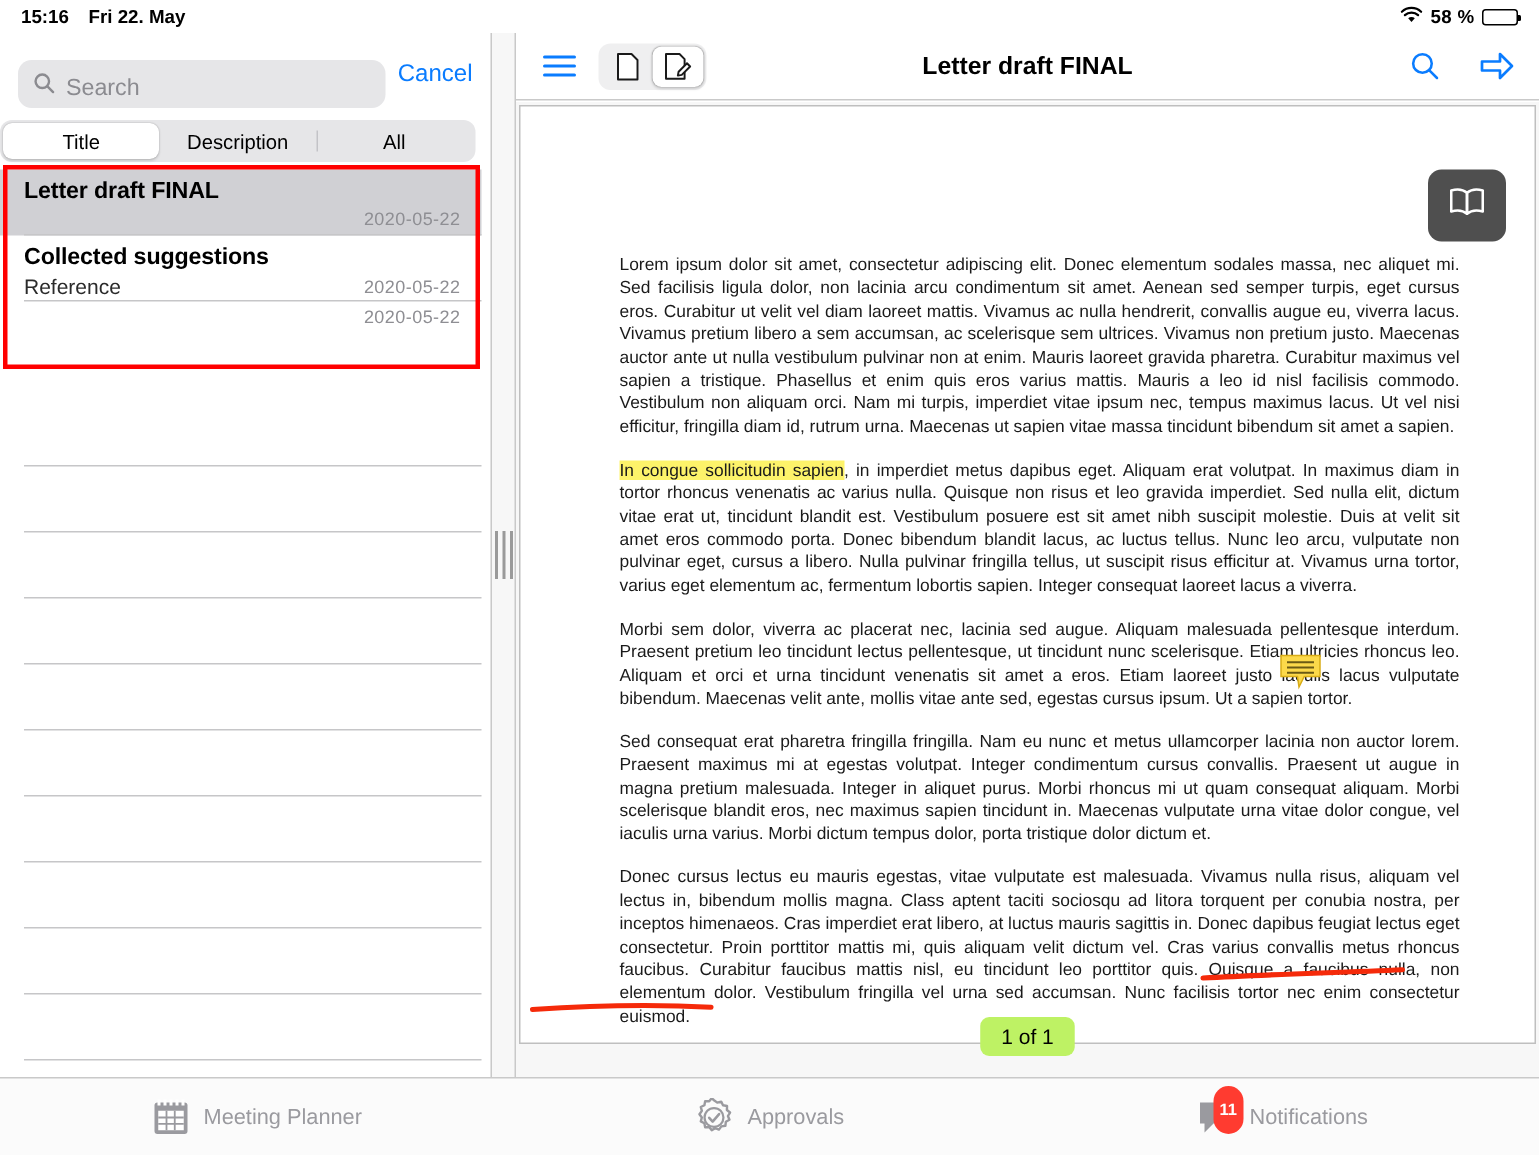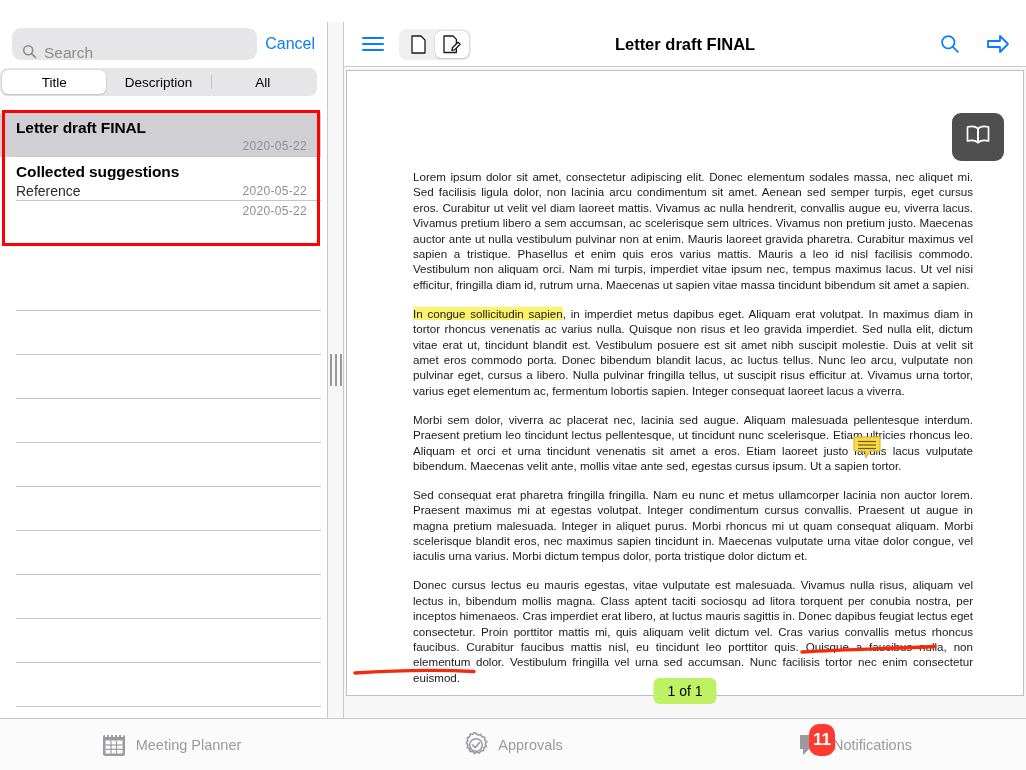--- a/index.html
+++ b/index.html
@@ -39,21 +39,21 @@
   
   .sidebar {
     position: absolute; left: 0; top: 22px; width: 327px; height: 696px;
     background: #ffffff; box-sizing: border-box;
   }
   .search-row {
     display: flex; align-items: center; padding: 6px 10px 6px 12px; gap: 8px;
   }
   .search-box {
     flex: 1; height: 32px; background: #e6e6e8; border-radius: 9px;
-    display: flex; align-items: flex-start; padding: 16px 10px; gap: 7px; box-sizing: border-box;
+    display: flex; align-items: flex-end; padding: 4px 10px; gap: 7px; box-sizing: border-box; margin-top: 12px;
   }
   .search-ph { color: #8b8b90; font-size: 15.5px; }
   .cancel-btn {
     color: #0a7cff; font-size: 16px; padding-right: 2px; cursor: pointer;
     white-space: nowrap;
   }
   .seg-wrap { padding: 2px 10px 7px 0; }
   .seg {
     display: flex; background: #e6e6e8; border-radius: 8px; height: 28px;
     padding: 2px; box-sizing: border-box; position: relative;
@@ -185,30 +185,47 @@
   }
   .tab {
     flex: 1; display: flex; align-items: center; justify-content: center;
     gap: 9px; cursor: pointer; height: 100%;
   }
   .tab-label { font-size: 14.5px; color: #9a9a9f; }
   .tab.active .tab-label { color: #0a7cff; }
   .tab-ico { position: relative; display: flex; align-items: center; }
   .badge {
     position: absolute; top: -9px; left: 11px; min-width: 19px; height: 19px;
-    background: #ff3b30; border-radius: 10px; color: #fff; font-size: 17px;
+    background: #ff3b30; border-radius: 10px; color: #fff; font-size: 11px;
     font-weight: bold; display: flex; align-items: center; justify-content: center;
     padding: 16px 4px; box-sizing: border-box;
   }
 </style>
 </head>
 <body>
 
 <div class="app">
 
+  <div class="statusbar">
+    <span class="sb-time">15:16</span>
+    <span class="sb-date">Fri 22. May</span>
+    <div class="sb-right">
+      <span>
+        <svg width="16" height="12" viewBox="0 0 16 12">
+            <path d="M8 10.6 L5.8 8.2 a3.1 3.1 0 0 1 4.4 0 Z" fill="#000"></path>
+            <path d="M3.6 6.1 a6.4 6.4 0 0 1 8.8 0" stroke="#000" stroke-width="1.5" fill="none" stroke-linecap="round"></path>
+            <path d="M1.6 3.8 a9.4 9.4 0 0 1 12.8 0" stroke="#000" stroke-width="1.5" fill="none" stroke-linecap="round"></path>
+          </svg>
+      </span>
+      <span class="sb-pct">58 %</span>
+      <span class="batt">
+        <span class="batt-fill" id="batt-fill" style="width: 58%;"></span>
+      </span>
+    </div>
+  </div>
 
   <div class="sidebar">
 
     <div class="search-row">
       <div class="search-box">
         <span>
           <svg width="15" height="15" viewBox="0 0 15 15">
               <circle cx="6.2" cy="6.2" r="4.5" stroke="#8b8b90" stroke-width="1.6" fill="none"></circle>
               <line x1="9.6" y1="9.6" x2="13.4" y2="13.4" stroke="#8b8b90" stroke-width="1.6" stroke-linecap="round"></line>
             </svg>

